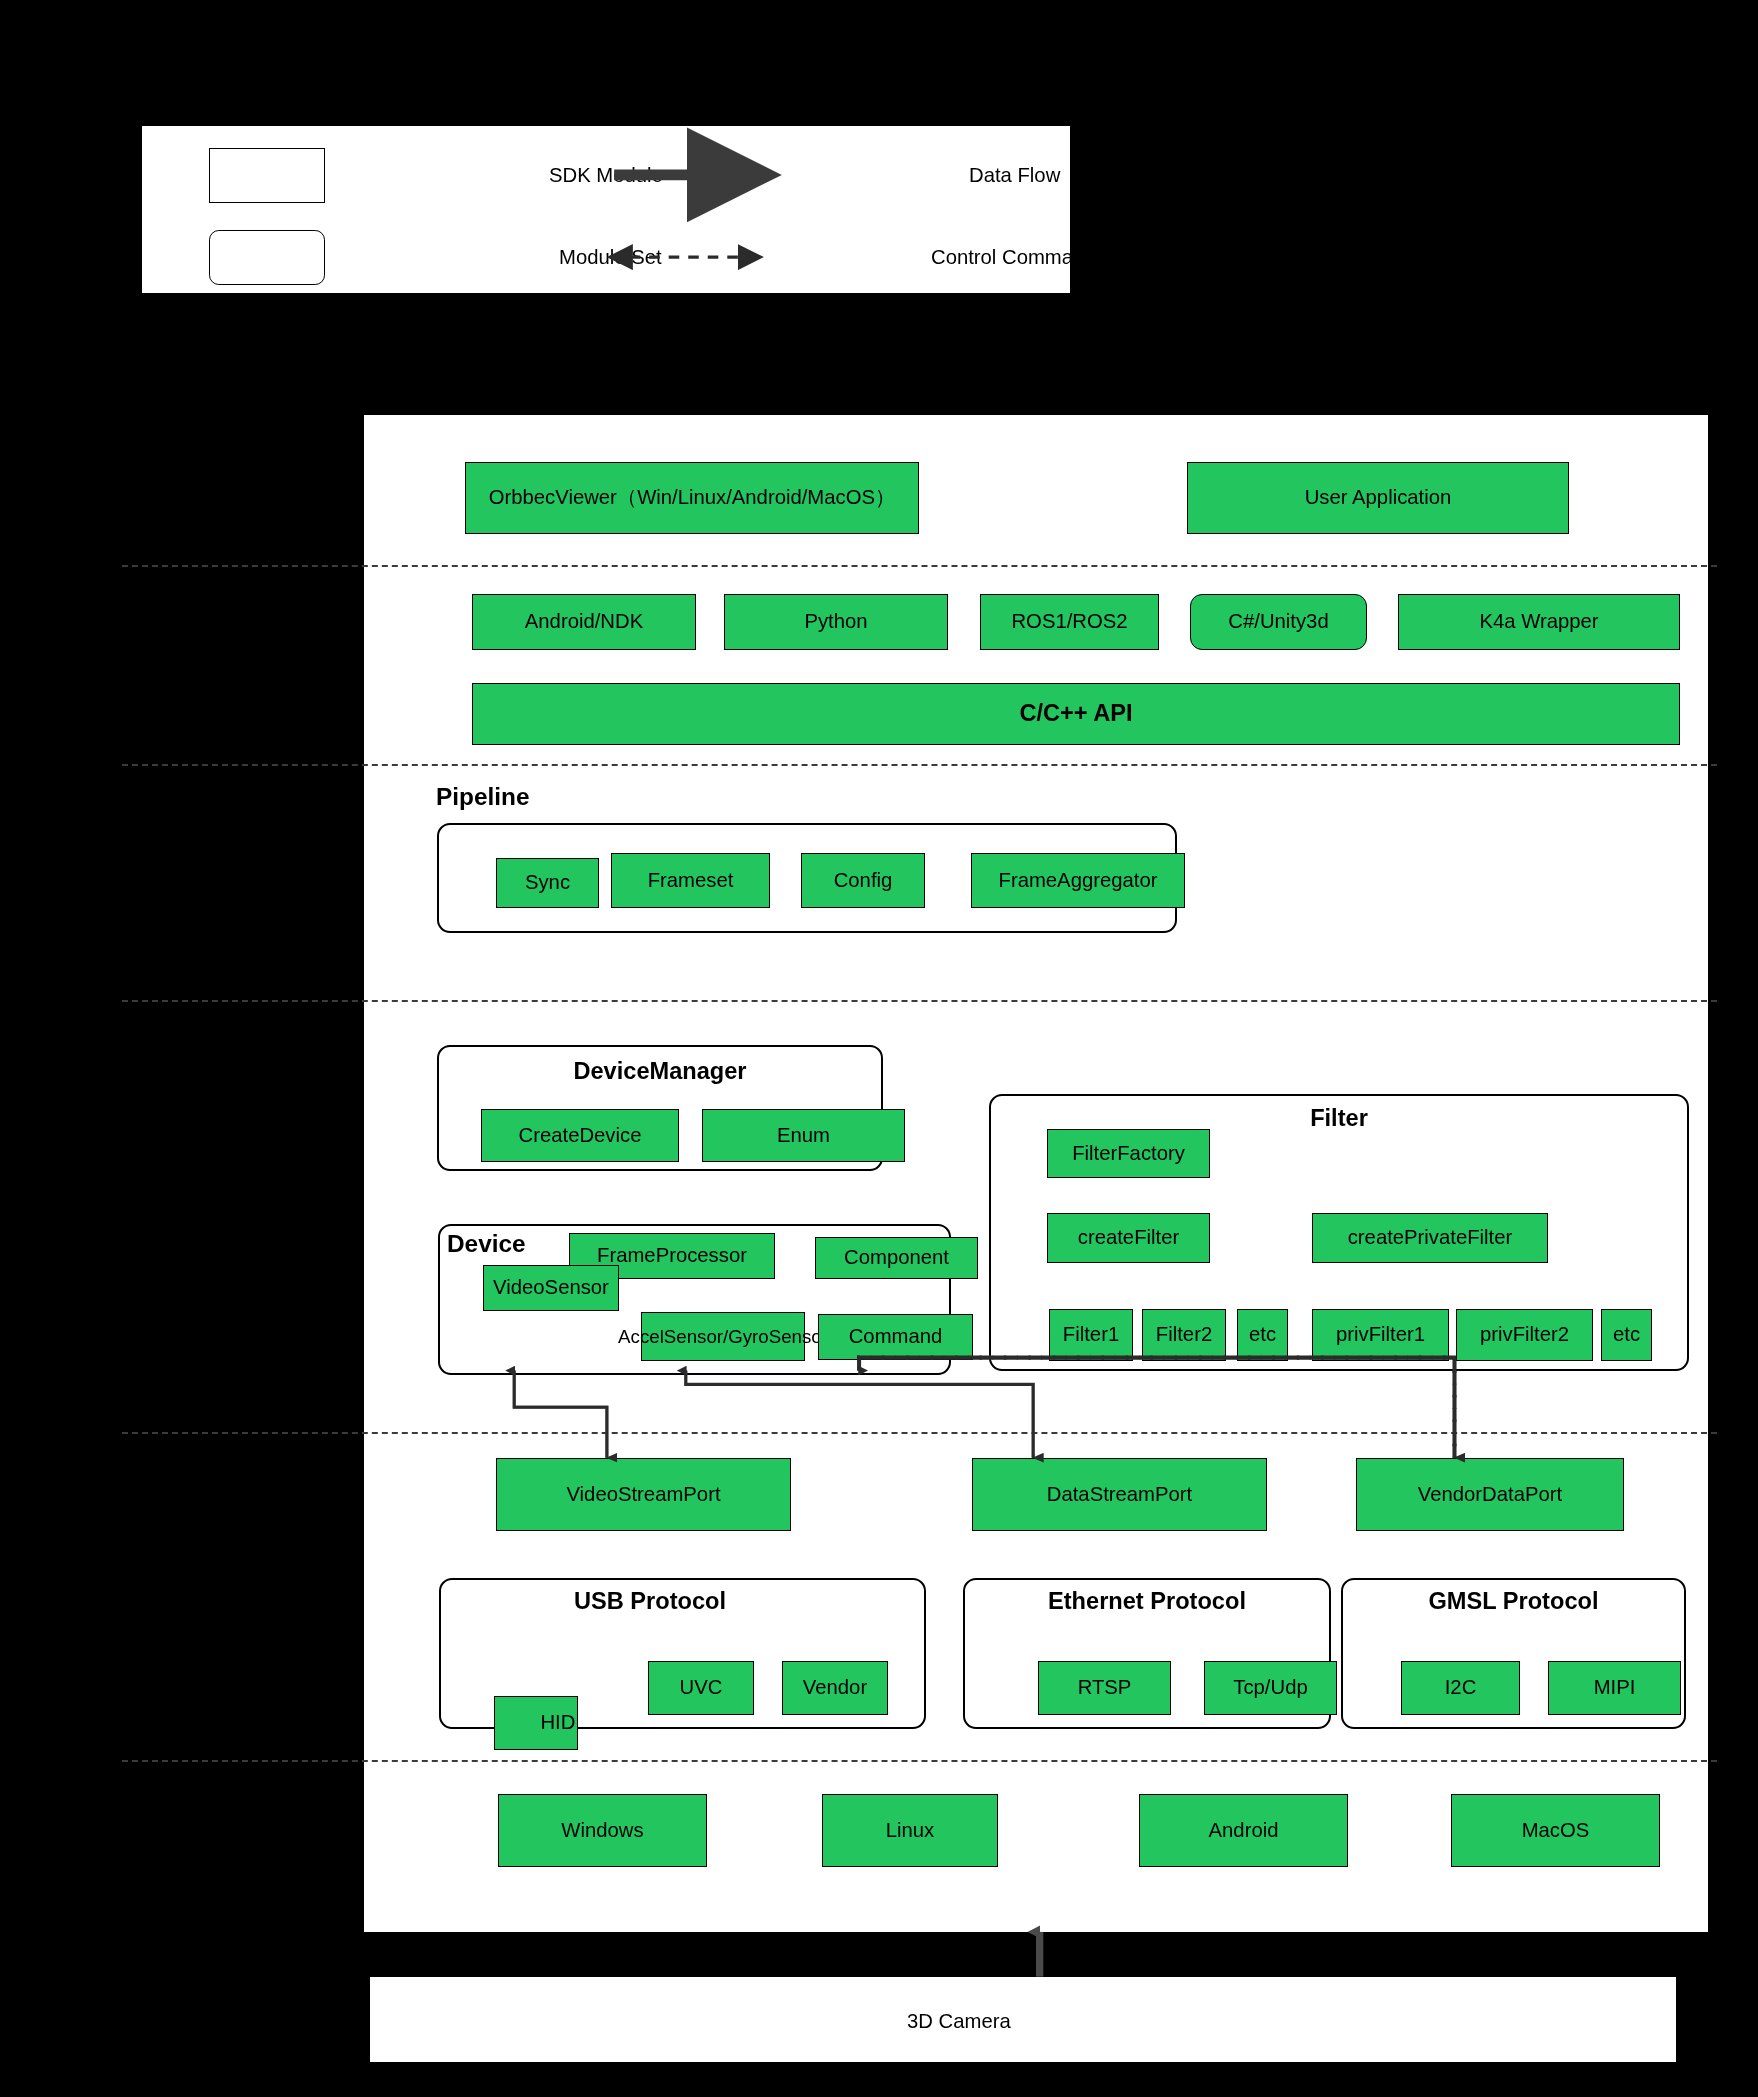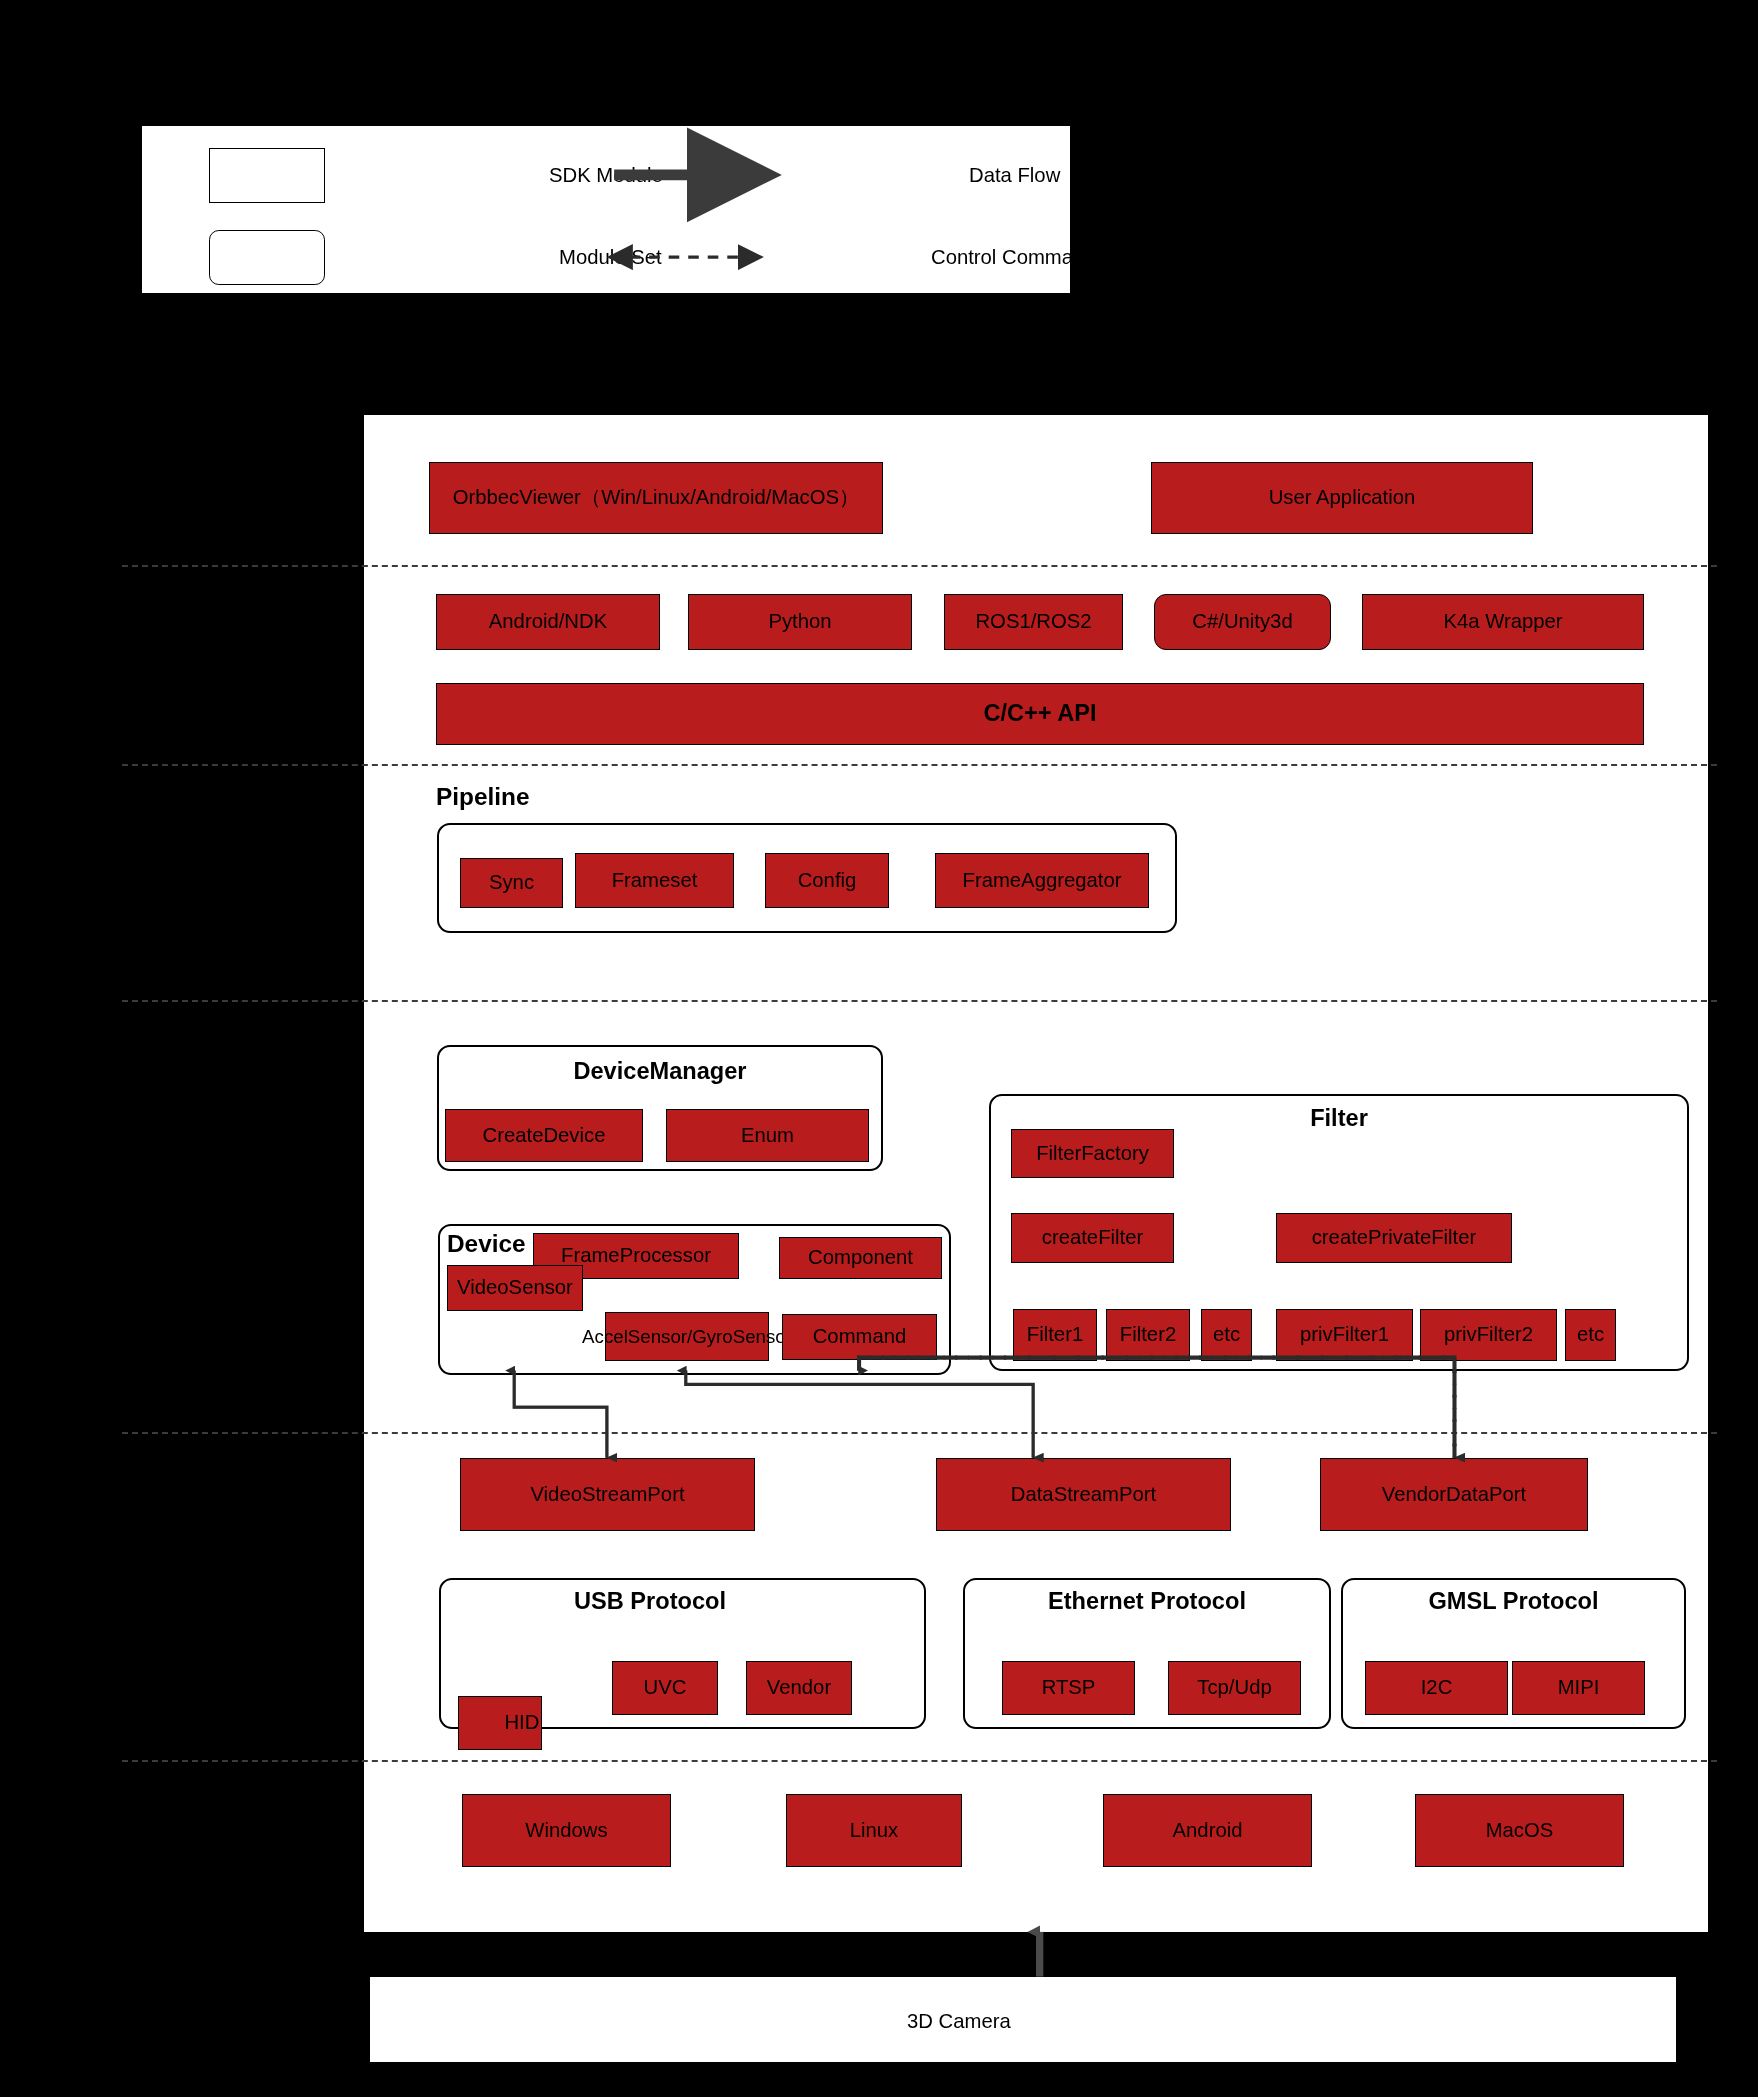--- a/index.html
+++ b/index.html
@@ -1,22 +1,22 @@
 <!DOCTYPE html>
 <html style="font-size:13px"><head>
 <meta charset="utf-8">
 <style>
   html,body{margin:0;padding:0;background:#000;}
   body{width:1758px;height:2097px;position:relative;overflow:hidden;
        font-family:"Liberation Sans", sans-serif;color:#000;}
 
   
-  .node{position:absolute;box-sizing:border-box;background:#b91c1c;border:1.6px solid #000;
+  .node{position:absolute;box-sizing:border-box;background:#22c55e;border:1.6px solid #000;
         display:flex;align-items:center;justify-content:center;text-align:center;
-        font-size:20.3px;line-height:1.15;padding:1.6px 3.3px;}
+        font-size:20.3px;line-height:1.15;padding:1.6px 3.3px;margin-left:36px;}
   
   .set{position:absolute;box-sizing:border-box;background:#fff;border:2.4px solid #000;
        border-radius:13px;}
   .set-title{position:absolute;width:100%;text-align:center;font-weight:bold;font-size:23.6px;}
 
   .panel{position:absolute;background:#fff;}
 
   .lbl{position:absolute;font-size:20.3px;white-space:nowrap;}
   .hdr{position:absolute;font-size:24.4px;font-weight:bold;white-space:nowrap;}
 
@@ -121,21 +121,21 @@
 <div class="node" style="left:612px;top:1661px;width:106px;height:54px;">UVC</div>
 <div class="node" style="left:746px;top:1661px;width:106px;height:54px;">Vendor</div>
 
 <div class="set" style="left:963px;top:1578px;width:368px;height:151px;"></div>
 <div class="set-title" style="left:963px;top:1588px;width:368px;">Ethernet Protocol</div>
 <div class="node" style="left:1002px;top:1661px;width:133px;height:54px;">RTSP</div>
 <div class="node" style="left:1168px;top:1661px;width:133px;height:54px;">Tcp/Udp</div>
 
 <div class="set" style="left:1341px;top:1578px;width:345px;height:151px;"></div>
 <div class="set-title" style="left:1341px;top:1588px;width:345px;">GMSL Protocol</div>
-<div class="node" style="left:1365px;top:1661px;width:143px;height:54px;">I2C</div>
+<div class="node" style="left:1365px;top:1661px;width:119px;height:54px;">I2C</div>
 <div class="node" style="left:1512px;top:1661px;width:133px;height:54px;">MIPI</div>
 
 <div class="node" style="left:462px;top:1794px;width:209px;height:73px;">Windows</div>
 <div class="node" style="left:786px;top:1794px;width:176px;height:73px;">Linux</div>
 <div class="node" style="left:1103px;top:1794px;width:209px;height:73px;">Android</div>
 <div class="node" style="left:1415px;top:1794px;width:209px;height:73px;">MacOS</div>
 
 <div class="panel" style="left:370px;top:1977px;width:1306px;height:85px;"></div>
 <div class="lbl" style="left:907px;top:2010px;">3D Camera</div>
 

